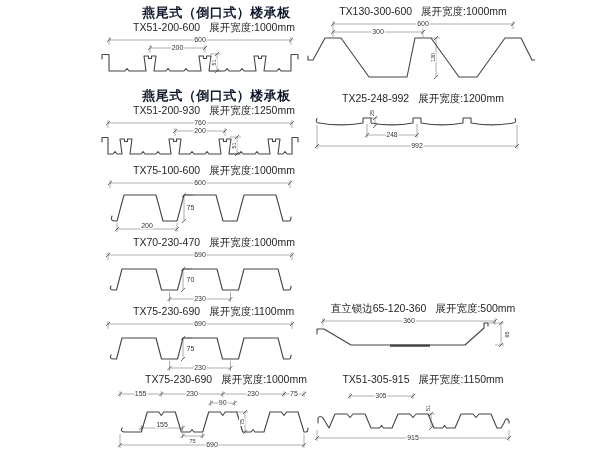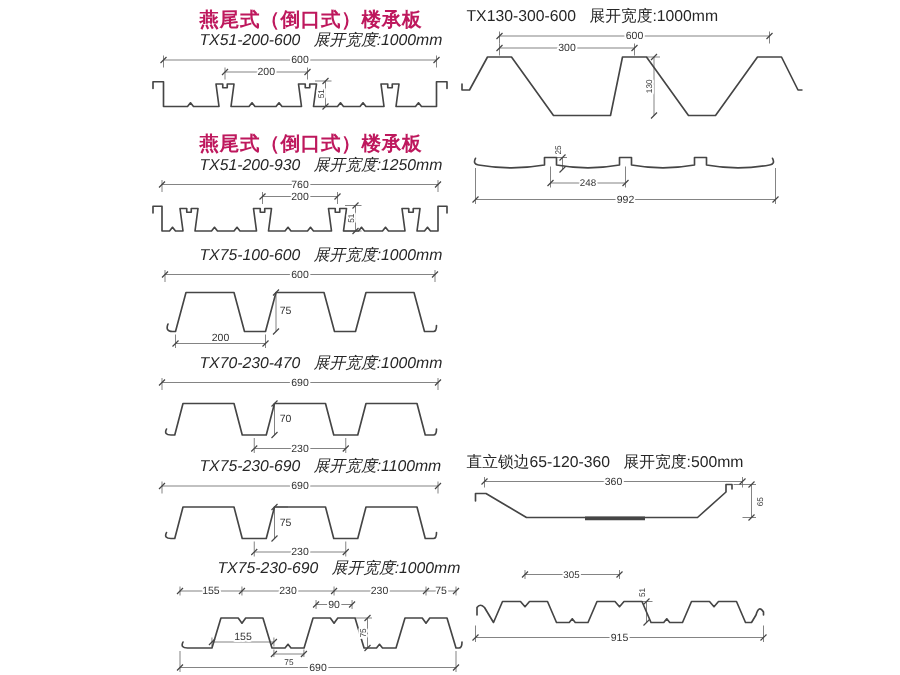--- a/index.html
+++ b/index.html
@@ -1,23 +1,23 @@
 <!DOCTYPE html>
 <html><head>
 <meta charset="utf-8">
 <style>
   html,body{margin:0;padding:0;background:#fff;}
   .page{position:relative;width:600px;height:450px;background:#ffffff;
         font-family:"Liberation Sans",sans-serif;overflow:hidden;}
   .cell{position:absolute;}
-  .ttl{font-size:13px;font-weight:bold;color:#be185d;line-height:15px;
-       margin:0 0 1px 33px;letter-spacing:.5px;white-space:nowrap;}
+  .ttl{font-size:13px;font-weight:bold;color:#0f172a;line-height:15px;
+       margin:0 0 1px 33px;letter-spacing:.5px;white-space:nowrap;text-align:center;}
   .hd{font-size:10.5px;color:#262626;line-height:13px;white-space:nowrap;}
-  .left .hd{margin-left:33px;font-style:italic;}
-  .right .hd{margin-left:6px;}
+  .left .hd{margin-left:33px;}
+  .right .hd{margin-left:6px;text-align:center;}
   .hd .spec{margin-left:9px;}
   svg{display:block;}
   .p{fill:none;stroke:#454545;stroke-width:1.1;stroke-linejoin:round;stroke-linecap:round;}
   .d{fill:none;stroke:#6a6a6a;stroke-width:.55;}
   .tk{fill:none;stroke:#454545;stroke-width:.8;}
   .thick{fill:none;stroke:#454545;stroke-width:2.4;stroke-linecap:butt;}
   .lbl{font-family:"Liberation Sans",sans-serif;font-size:7px;fill:#333;text-anchor:middle;
        paint-order:stroke;stroke:#fff;stroke-width:2.5px;stroke-linejoin:round;}
   .sm{font-size:5.5px;}
   .md{font-size:6.5px;}
@@ -128,20 +128,23 @@
       <path class="d" d="M28,3V11 M208,3V11 M28,6H208 M28,11V19 M118,11V19 M28,14H118 M126,20H135 M131,20V59"></path>
       <path class="tk" d="M26,8L30,4 M206,8L210,4 M26,16L30,12 M116,16L120,12 M129,22L133,18 M129,61L133,57"></path>
       <path class="p" d="M3,38 L3,42 L8,42 L20,20 L36,20 L64,59 L102,59 L110,20 L126,20 L154,59 L172,59 L200,20 L216,20 L227,42 L230,42"></path>
       <text class="lbl" x="118" y="8.2">600</text>
       <text class="lbl" x="73" y="16.2">300</text>
       <text class="lbl sm" x="129.5" y="39.5" transform="rotate(-90 129.5 39.5)">130</text>
     </svg>
   </div>
 
   <div class="cell right" style="left:305px;top:92px;width:230px">
+    <div class="hd">
+      <span class="model">TX25-248-992</span><span class="spec">展开宽度:1200mm</span>
+    </div>
     <svg width="230" height="48" viewBox="0 0 230 48">
       <path class="d" d="M66,13H73 M70,13V21 M62,19V33 M112,19V33 M62,30H112 M12,20V44 M212,20V44 M12,41H212"></path>
       <path class="tk" d="M68,15L72,11 M68,23L72,19 M60,32L64,28 M110,32L114,28 M10,43L14,39 M210,43L214,39"></path>
       <path class="p" d="M12,13.5 Q10,17.5 14,18 Q36,21.8 58,18 L58,13 L66,13 L66,18 Q87,21.8 108,18 L108,13 L116,13 L116,18 Q137,21.8 158,18 L158,13 L166,13 L166,18 Q187,21.8 208,18 Q212,17.5 210,13.5"></path>
       <text class="lbl sm" x="69" y="8" transform="rotate(-90 69 8)">25</text>
       <text class="lbl md" x="87" y="32.2">248</text>
       <text class="lbl" x="112" y="43.2">992</text>
     </svg>
   </div>
 
@@ -155,20 +158,23 @@
       <path class="d" d="M18,3V10 M190,3V10 M18,6H190 M184,8H199 M190,30H199 M196,8V30"></path>
       <path class="tk" d="M16,8L20,4 M188,8L192,4 M194,10L198,6 M194,32L198,28"></path>
       <path class="p" d="M12,19 L12,14 L19,14 L46,30 L160,30 L179,13 L179,8 L183,8 L183,11"></path>
       <path class="thick" d="M85,30.6H125"></path>
       <text class="lbl" x="104" y="8.2">360</text>
       <text class="lbl sm" x="203.5" y="19.5" transform="rotate(-90 203.5 19.5)">65</text>
     </svg>
   </div>
 
   <div class="cell right" style="left:305px;top:373px;width:230px">
+    <div class="hd">
+      <span class="model">TX51-305-915</span><span class="spec">展开宽度:1150mm</span>
+    </div>
     <svg width="230" height="60" viewBox="0 0 230 60">
       <path class="d" d="M45,7V13 M108,7V13 M45,10H108 M123,28H130 M126,28V42 M12,44V55 M204,44V55 M12,52H204"></path>
       <path class="tk" d="M43,12L47,8 M106,12L110,8 M124,30L128,26 M124,44L128,40 M10,54L14,50 M202,54L206,50"></path>
       <path class="p" d="M13,37 L13,32 Q15,29 18,32 L24,42 L30,28 L42,28 L45,31.5 L48,28 L60,28 L66,42 L74.5,42 L76.5,39.5 L78.5,42 L87,42 L93,28 L105,28 L108,31.5 L111,28 L123,28 L129,42 L137.5,42 L139.5,39.5 L141.5,42 L150,42 L156,28 L168,28 L171,31.5 L174,28 L186,28 L192,42 L196,42 L199,37 Q201,30 204,35 L204,37"></path>
       <text class="lbl md" x="76" y="12.2">305</text>
       <text class="lbl sm" x="125" y="22" transform="rotate(-90 125 22)">51</text>
       <text class="lbl" x="108" y="54.2">915</text>
     </svg>
   </div>
 

